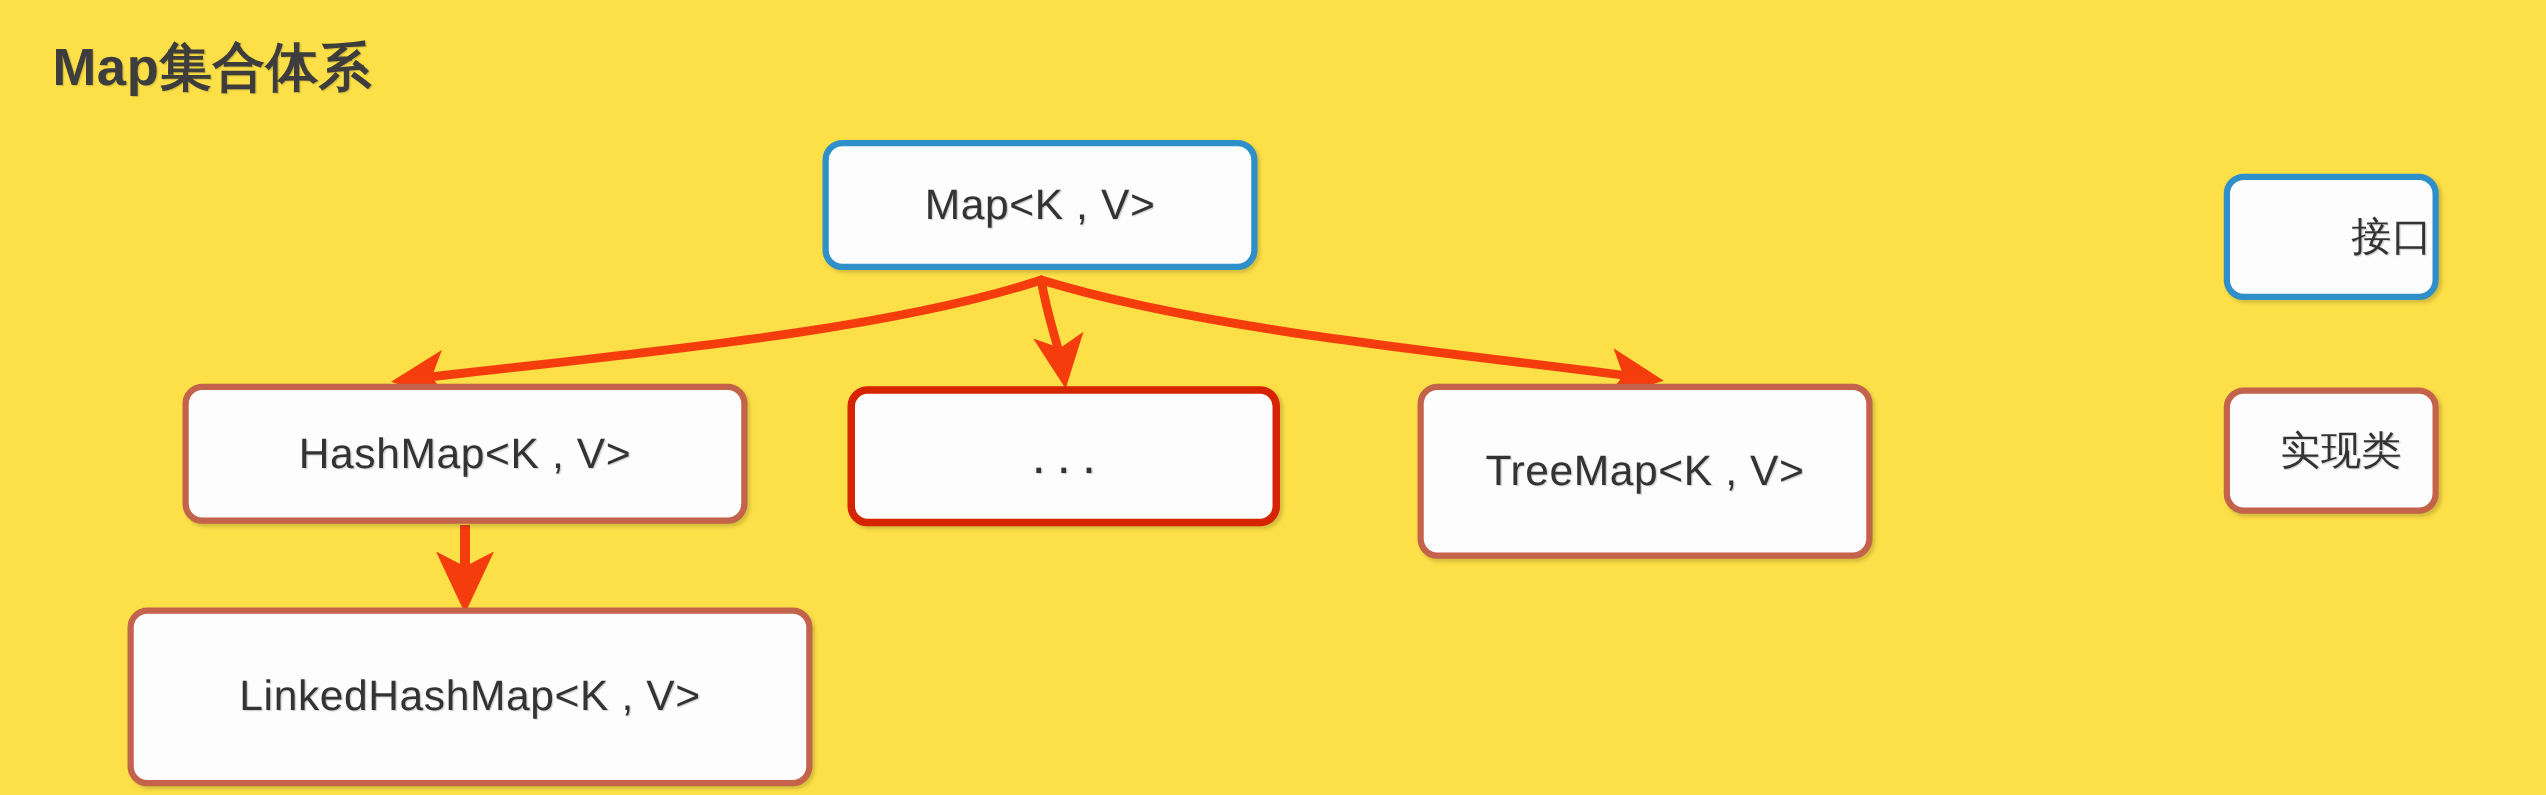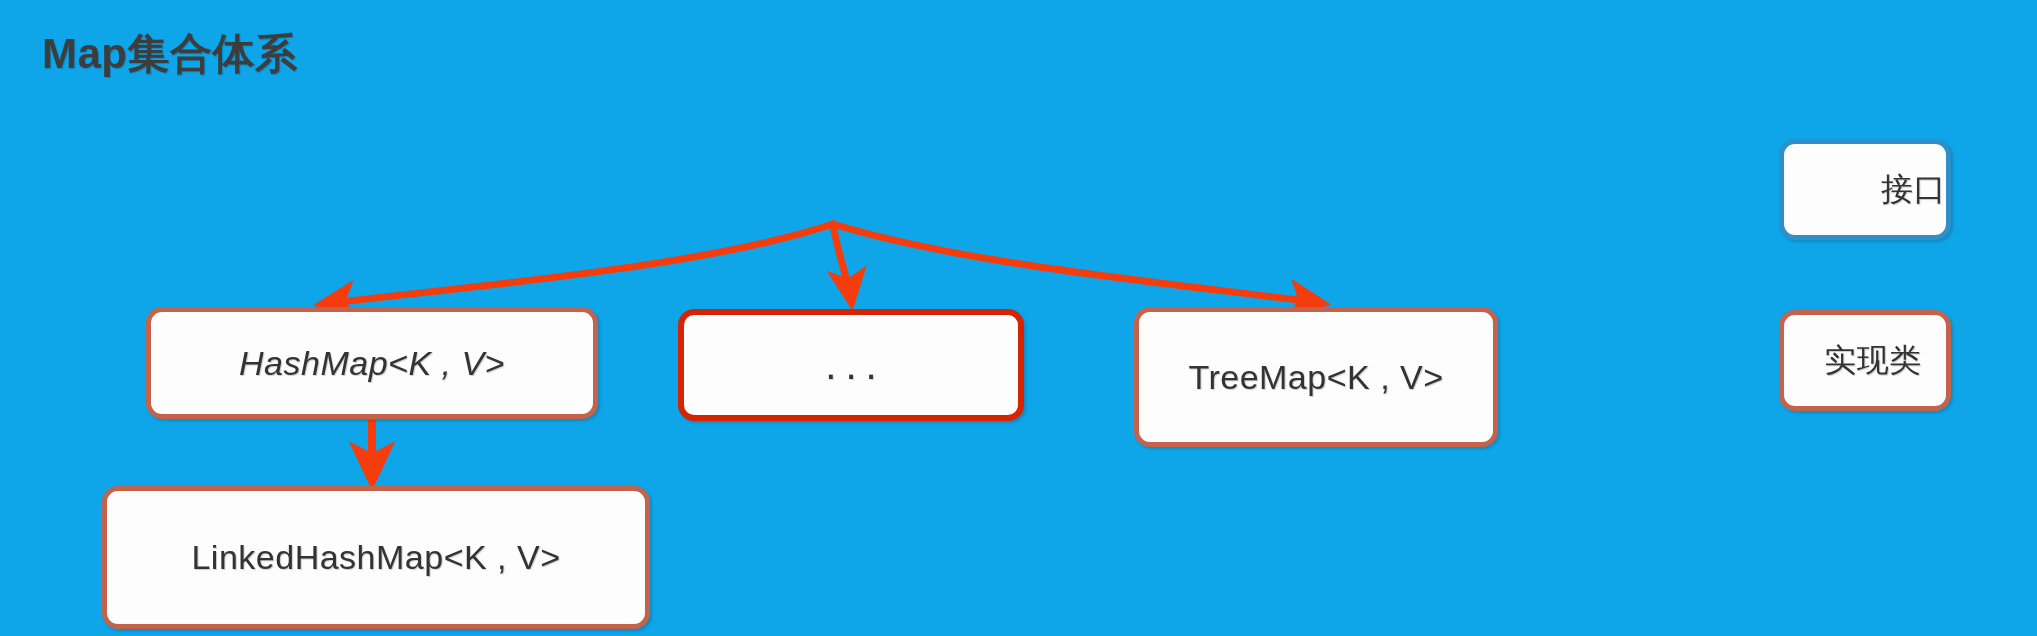--- a/index.html
+++ b/index.html
@@ -8,21 +8,21 @@
     padding: 0;
     background: #ffffff;
   }
   body {
     font-family: "Liberation Sans", "DejaVu Sans", sans-serif;
   }
   #canvas {
     position: relative;
     width: 2037px;
     height: 636px;
-    background: #0ea5e9;
+    background: #fde047;
     overflow: hidden;
   }
 
   
   #page-title {
     position: absolute;
     left: 42px;
     top: 26px;
     font-size: 42px;
     font-weight: bold;
@@ -52,21 +52,21 @@
     letter-spacing: 0.5px;
   }
 
   
   .iface  { border-width: 5px; border-color: #2f8fc8; }
   .impl   { border-width: 5px; border-color: #c4634b; }
   .accent { border-width: 6px; border-color: #d62400; }
 
   
   #node-map            { left: 658px;  top: 112px; width: 348px; height: 104px; }
-  #node-hashmap        { left: 146px;  top: 307px; width: 452px; height: 112px; font-style: italic; }
+  #node-hashmap        { left: 146px;  top: 307px; width: 452px; height: 112px; }
   #node-ellipsis       { left: 678px;  top: 309px; width: 346px; height: 112px; }
   #node-treemap        { left: 1134px; top: 307px; width: 364px; height: 140px; }
   #node-linkedhashmap  { left: 102px;  top: 486px; width: 548px; height: 143px; justify-content: center; }
 
   #node-ellipsis .node-label {
     font-size: 40px;
     letter-spacing: 9px;
     line-height: 0.5;
     padding-left: 9px;
   }
@@ -101,20 +101,23 @@
 
     <path d="M833,224 C 700,268 470,286 324,304" fill="none" stroke="#f43c0c" stroke-width="7" stroke-linecap="round" marker-end="url(#ah)"></path>
 
     <path d="M833,224 C 838,256 848,278 851,300" fill="none" stroke="#f43c0c" stroke-width="7" stroke-linecap="round" marker-end="url(#ah)"></path>
 
     <path d="M833,224 C 970,266 1180,284 1320,303" fill="none" stroke="#f43c0c" stroke-width="7" stroke-linecap="round" marker-end="url(#ah)"></path>
 
     <path d="M372,420 L372,478" fill="none" stroke="#f43c0c" stroke-width="8" stroke-linecap="butt" marker-end="url(#ah)"></path>
   </svg>
 
+  <div id="node-map" class="node iface">
+    <span class="node-label">Map&lt;K , V&gt;</span>
+  </div>
 
   <div id="node-hashmap" class="node impl">
     <span class="node-label">HashMap&lt;K , V&gt;</span>
   </div>
 
   <div id="node-ellipsis" class="node accent">
     <span class="node-label">...</span>
   </div>
 
   <div id="node-treemap" class="node impl">

